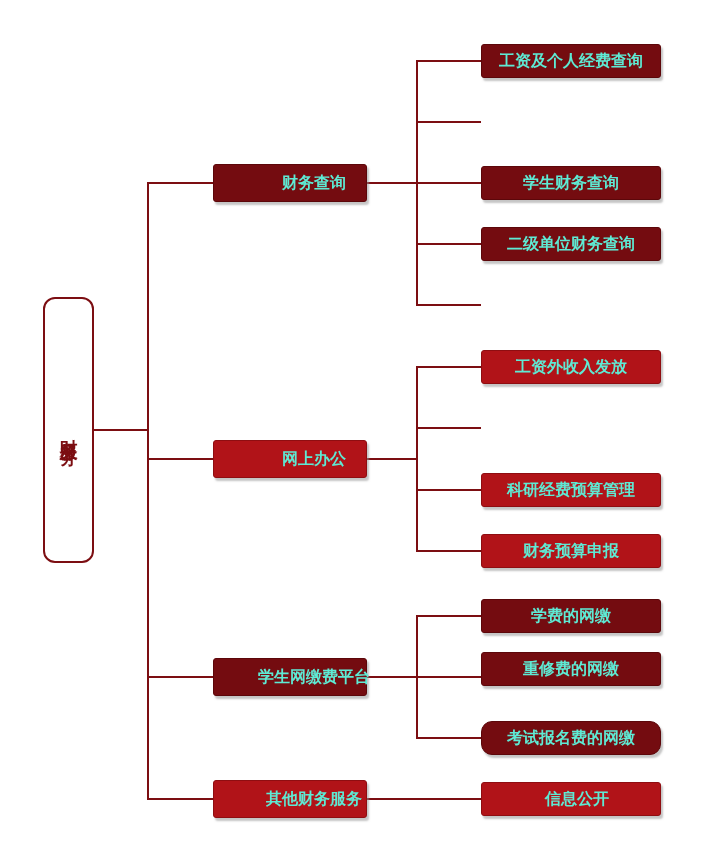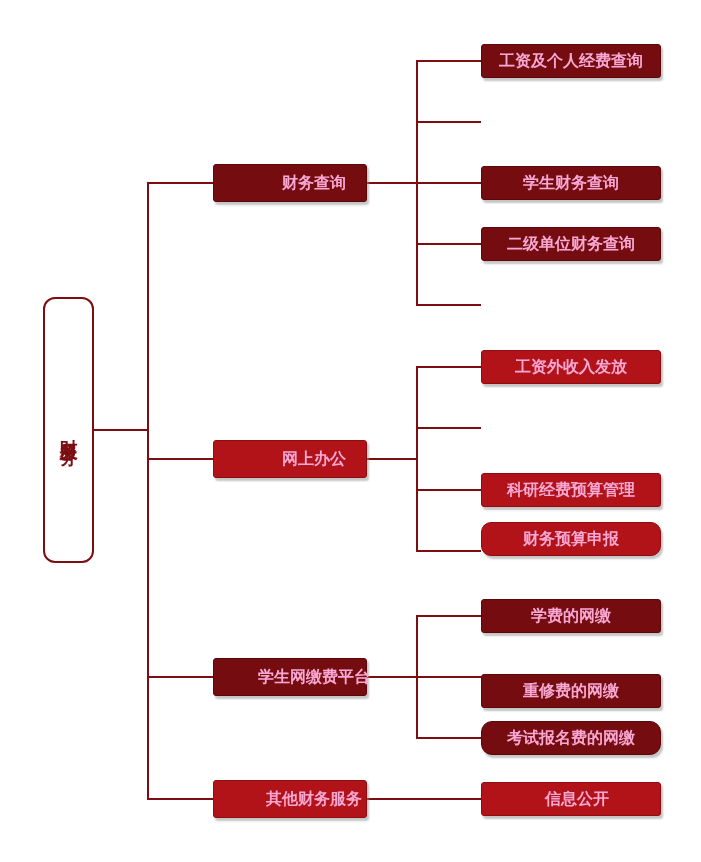--- a/index.html
+++ b/index.html
@@ -17,21 +17,21 @@
   }
   .line {
     position: absolute;
     background: #7c0e12;
   }
   .node {
     position: absolute;
     display: flex;
     align-items: center;
     justify-content: center;
-    color: #f9a8d4;
+    color: #5eead4;
     font-weight: bold;
     font-size: 16px;
     border-radius: 3px;
     box-shadow: 2px 3px 2px rgba(150,150,150,0.55);
     box-sizing: border-box;
     text-align: center;
     white-space: nowrap;
     cursor: pointer;
   }
   .node.dark   { background: #740c10; border: 1px solid #5c070a; }
@@ -121,28 +121,28 @@
   <div class="node dark leaf" style="top:227px;justify-content:center;">
     <span>二级单位财务查询</span>
   </div>
 
   <div class="node bright leaf" style="top:350px;">
     <span>工资外收入发放</span>
   </div>
   <div class="node bright leaf" style="top:473px;">
     <span>科研经费预算管理</span>
   </div>
-  <div class="node bright leaf" style="top:522px;border-radius:10px;">
+  <div class="node bright leaf" style="top:534px;">
     <span>财务预算申报</span>
   </div>
 
   <div class="node dark leaf" style="top:599px;">
     <span>学费的网缴</span>
   </div>
-  <div class="node dark leaf" style="top:674px;">
+  <div class="node dark leaf" style="top:652px;">
     <span>重修费的网缴</span>
   </div>
   <div class="node dark leaf" style="top:721px;border-radius:11px;">
     <span>考试报名费的网缴</span>
   </div>
 
   <div class="node bright leaf" style="top:782px;padding-left:12px;">
     <span>信息公开</span>
   </div>
 

